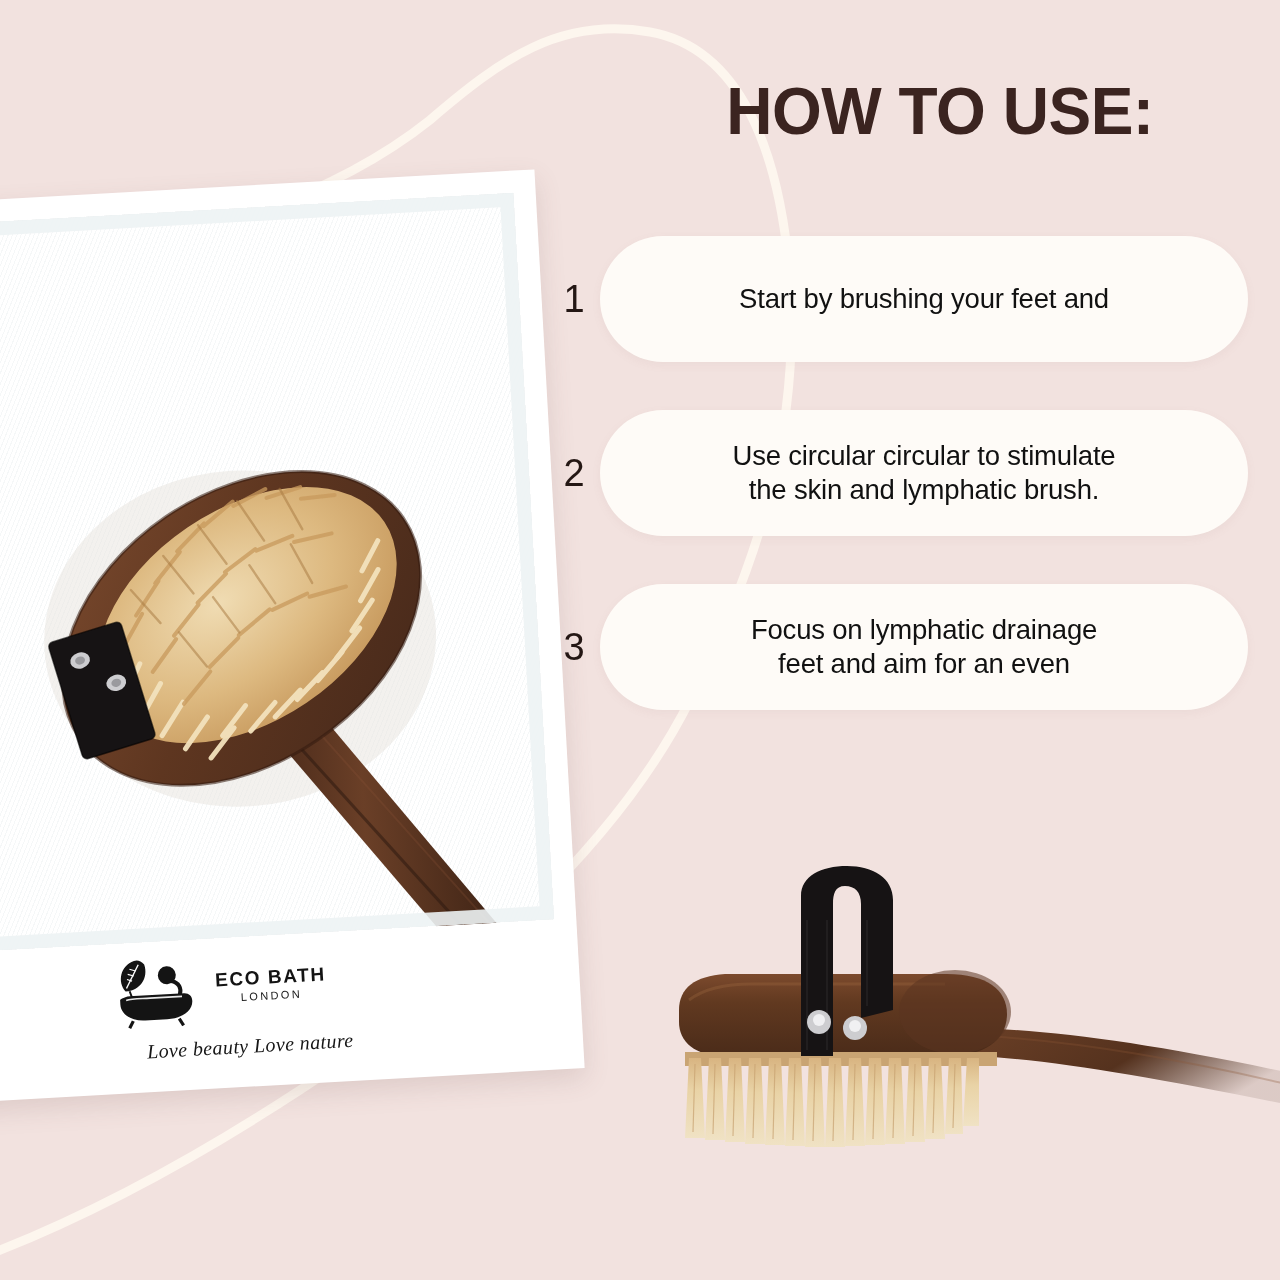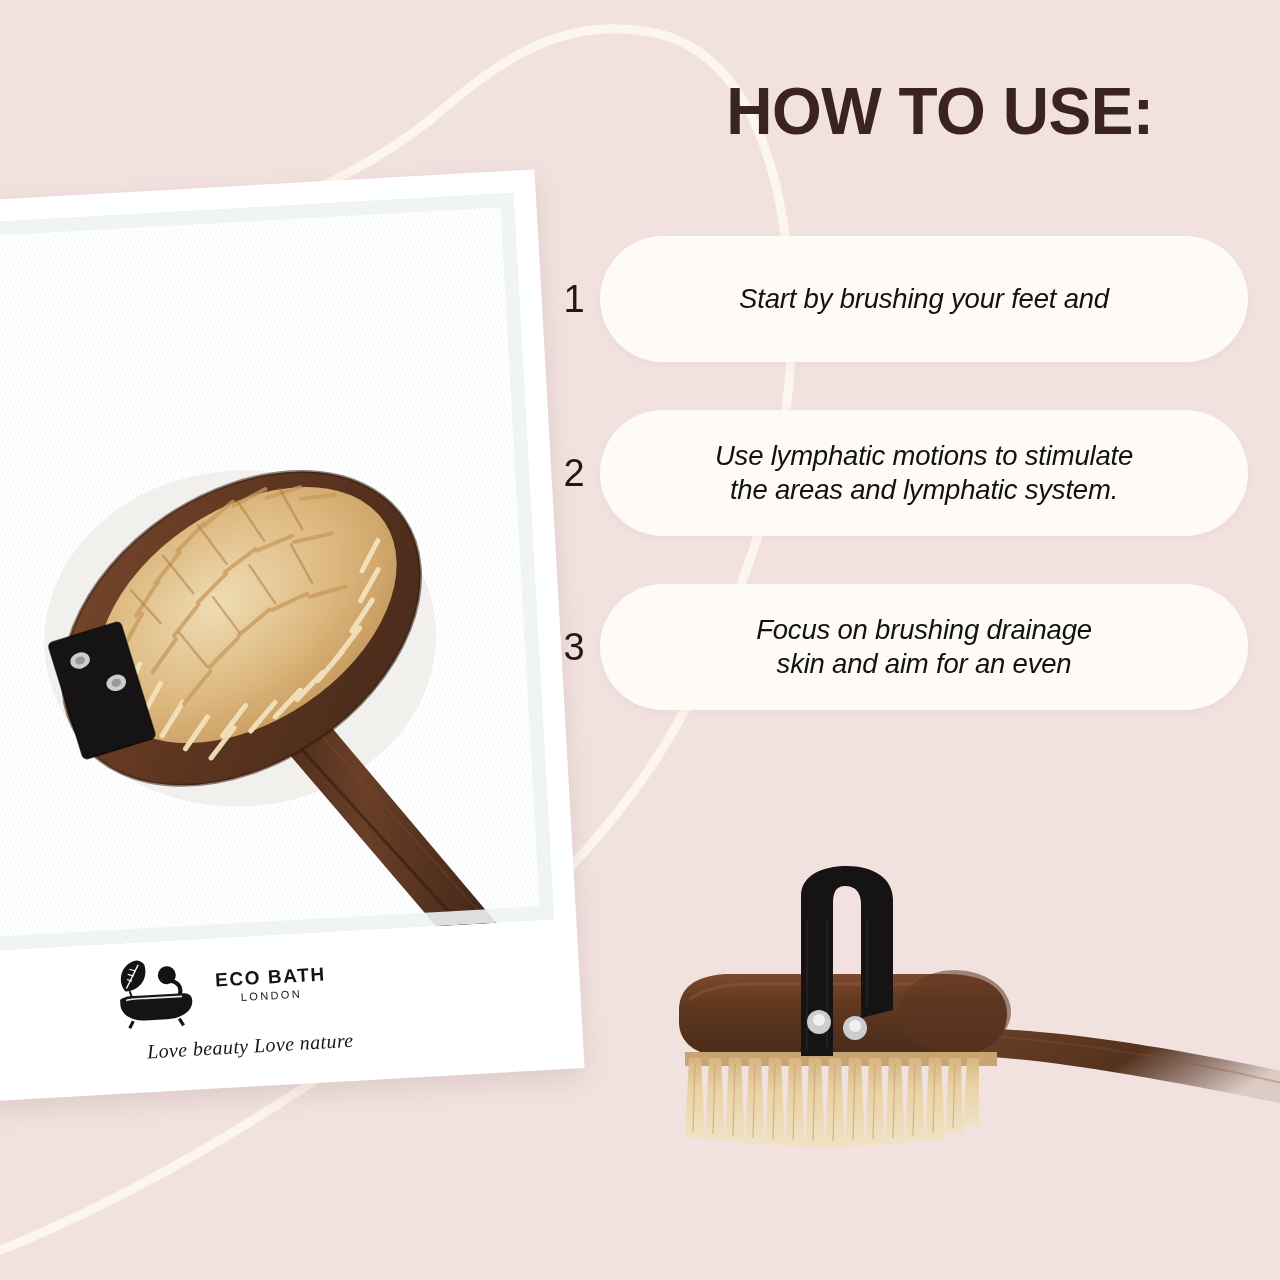--- a/index.html
+++ b/index.html
@@ -83,21 +83,21 @@
   }
   .step-pill{
     flex:1 1 auto;background:#fefbf7;border-radius:64px;
     padding:26px 30px;min-height:74px;
     display:flex;align-items:center;justify-content:center;
     box-shadow:0 3px 10px rgba(150,120,115,.07);
   }
   .step-text{
     font-family:"Liberation Sans","DejaVu Sans",sans-serif;
     font-size:27.5px;font-weight:500;color:#111111;
-    text-align:center;line-height:1.22;letter-spacing:-0.2px;font-style:italic;
+    text-align:center;line-height:1.22;letter-spacing:-0.2px;
   }
 
   
   .brush-side{position:absolute;left:655px;top:860px;width:640px;height:340px;}
 </style>
 </head>
 <body>
 
 <div class="canvas">
 
@@ -250,32 +250,32 @@
         <div class="step-text">
           <div>Start by brushing your feet and</div>
         </div>
       </div>
     </div>
 
     <div class="step">
       <div class="step-num">2</div>
       <div class="step-pill">
         <div class="step-text">
-          <div>Use lymphatic motions to stimulate</div>
-          <div>the areas and lymphatic system.</div>
+          <div>Use circular circular to stimulate</div>
+          <div>the skin and lymphatic brush.</div>
         </div>
       </div>
     </div>
 
     <div class="step">
       <div class="step-num">3</div>
       <div class="step-pill">
         <div class="step-text">
-          <div>Focus on brushing drainage</div>
-          <div>skin and aim for an even</div>
+          <div>Focus on lymphatic drainage</div>
+          <div>feet and aim for an even</div>
         </div>
       </div>
     </div>
 
   </div>
 
   <svg class="brush-side" viewBox="0 0 640 340">
     <defs>
       <linearGradient id="sideWood" x1="0" y1="0" x2="0" y2="1">
         <stop offset="0" stop-color="#7c4a2d"></stop>

